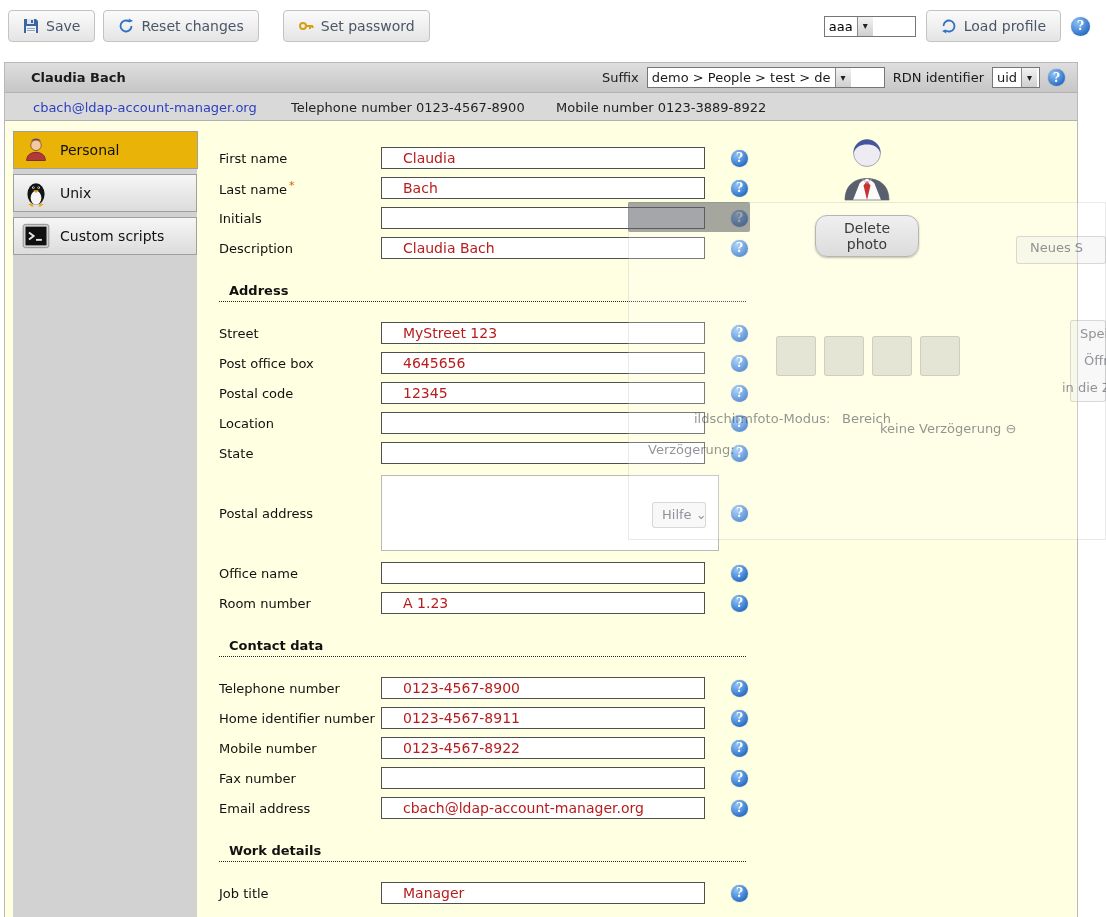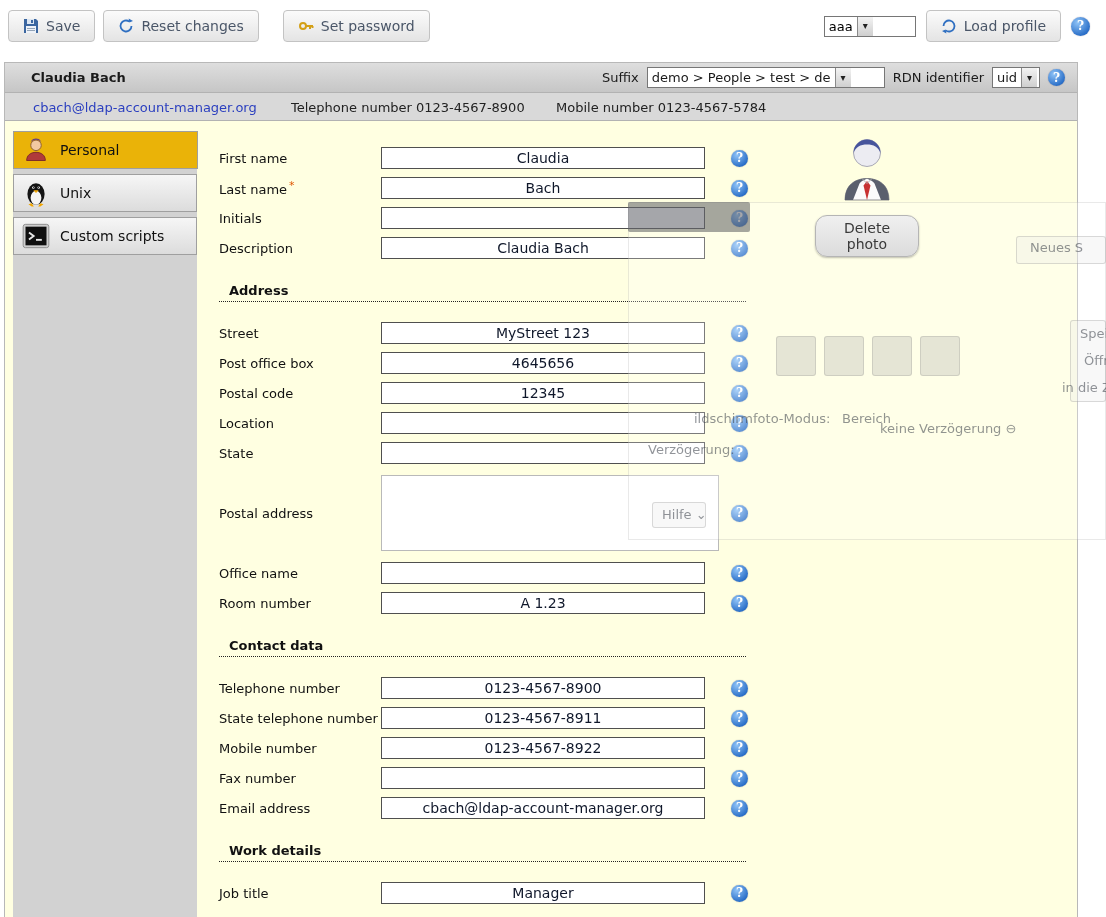--- a/index.html
+++ b/index.html
@@ -51,22 +51,22 @@
          background:linear-gradient(#f6f6f6,#dcdcdc); border:1px solid #9f9f9f; font-size:14px; color:#111; cursor:pointer; }
   .tab.active { background:#eab308; width:185px; }
   .tab-icon { width:28px; height:28px; display:inline-flex; flex:none; }
   .tab-icon svg { width:28px; height:28px; display:block; }
 
   
   .main { position:absolute; left:214px; top:22px; width:560px; }
   .row { display:flex; align-items:center; min-height:30px; }
   .row .lbl { width:162px; flex:none; font-size:13px; color:#111; white-space:nowrap; }
   .row .lbl sup.req { color:#e05500; font-size:11px; margin-left:2px; }
-  .row input.txtin { width:324px; height:22px; border:1px solid #4f4f4f; background:#fff; padding:0 3px;
-                     font-family:inherit; font-size:14px; color:#0f172a;text-align:center; }
+  .row input.txtin { width:324px; height:22px; border:1px solid #4f4f4f; background:#fff; padding:0 21px;
+                     font-family:inherit; font-size:14px; color:#b91c1c; }
   .row .help { margin-left:26px; }
   .row.area { min-height:90px; }
   .row.area textarea { width:338px; height:76px; border:1px solid #b9b9b9; background:#fff; resize:none; font-family:inherit; font-size:14px; }
   .row.area .help { margin-left:12px; }
   .sec { margin:20px 0 16px 0; width:527px; border-bottom:1px dotted #222; padding:0 0 3px 10px;
          font-weight:bold; font-size:13px; color:#111; }
 
   
   .photoblock { position:absolute; left:810px; top:14px; width:104px; display:flex; flex-direction:column; align-items:center; z-index:6; }
   .avatar svg { display:block; }
@@ -150,21 +150,21 @@
         <div class="fakeselect rdnsel">
           <span class="txt">uid</span>
           <span class="arrow"></span>
         </div>
         <span class="help"></span>
       </div>
     </div>
     <div class="subbar">
       <a href="#" class="email">cbach@ldap-account-manager.org</a>
       <span class="ph1">Telephone number 0123-4567-8900</span>
-      <span class="ph2">Mobile number 0123-4567-5784</span>
+      <span class="ph2">Mobile number 0123-3889-8922</span>
     </div>
 
     <div class="content">
       <div class="sidebar">
           <div class="tab active">
             <span class="tab-icon">
               <svg viewBox="0 0 24 24">
                 <circle cx="12" cy="8" r="4.5" fill="#f2c9a0" stroke="#8a5a30" stroke-width="0.8"></circle>
                 <path d="M12 3.2c-3 0-4.5 2-4.5 2 0 0 1-3 4.5-3s4.5 3 4.5 3-1.5-2-4.5-2z" fill="#5f3a86"></path>
                 <path d="M4 21c0-4.5 3.5-7 8-7s8 2.5 8 7z" fill="#b03a3a" stroke="#7a2828" stroke-width="0.8"></path>
@@ -261,21 +261,21 @@
             <input type="text" class="txtin" value="A 1.23" style="">
             <span class="help"></span>
           </div>
           <div class="sec">Contact data</div>
           <div class="row">
             <span class="lbl">Telephone number</span>
             <input type="text" class="txtin" value="0123-4567-8900" style="">
             <span class="help"></span>
           </div>
           <div class="row">
-            <span class="lbl">State telephone number</span>
+            <span class="lbl">Home identifier number</span>
             <input type="text" class="txtin" value="0123-4567-8911" style="">
             <span class="help"></span>
           </div>
           <div class="row">
             <span class="lbl">Mobile number</span>
             <input type="text" class="txtin" value="0123-4567-8922" style="">
             <span class="help"></span>
           </div>
           <div class="row">
             <span class="lbl">Fax number</span>

